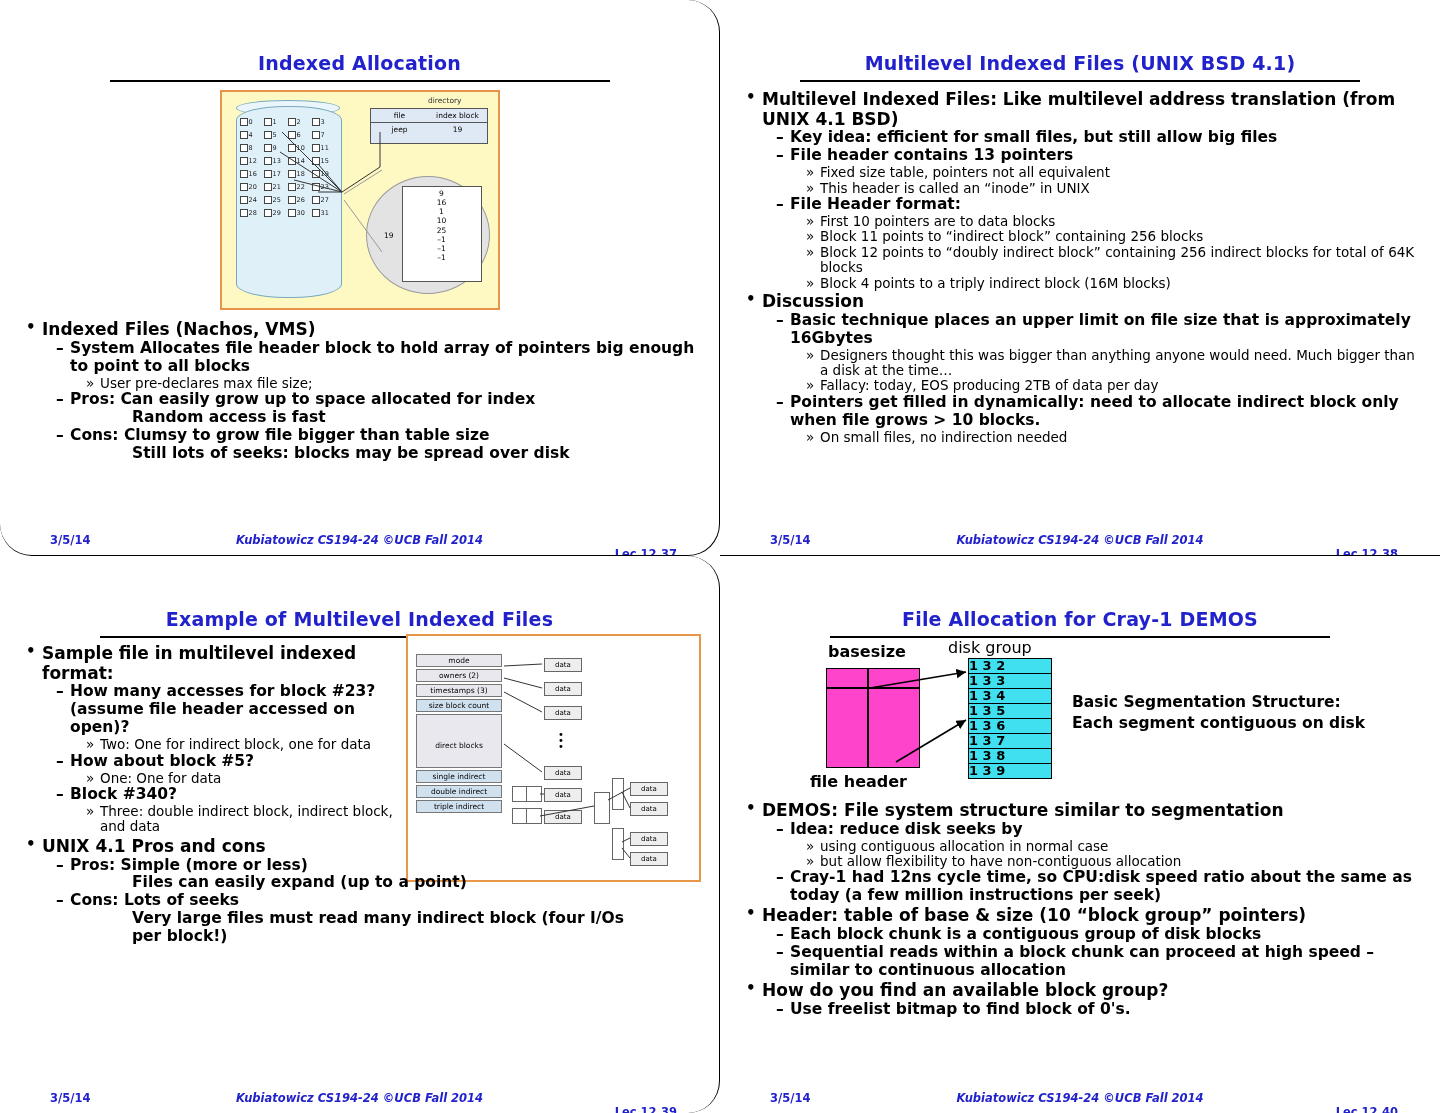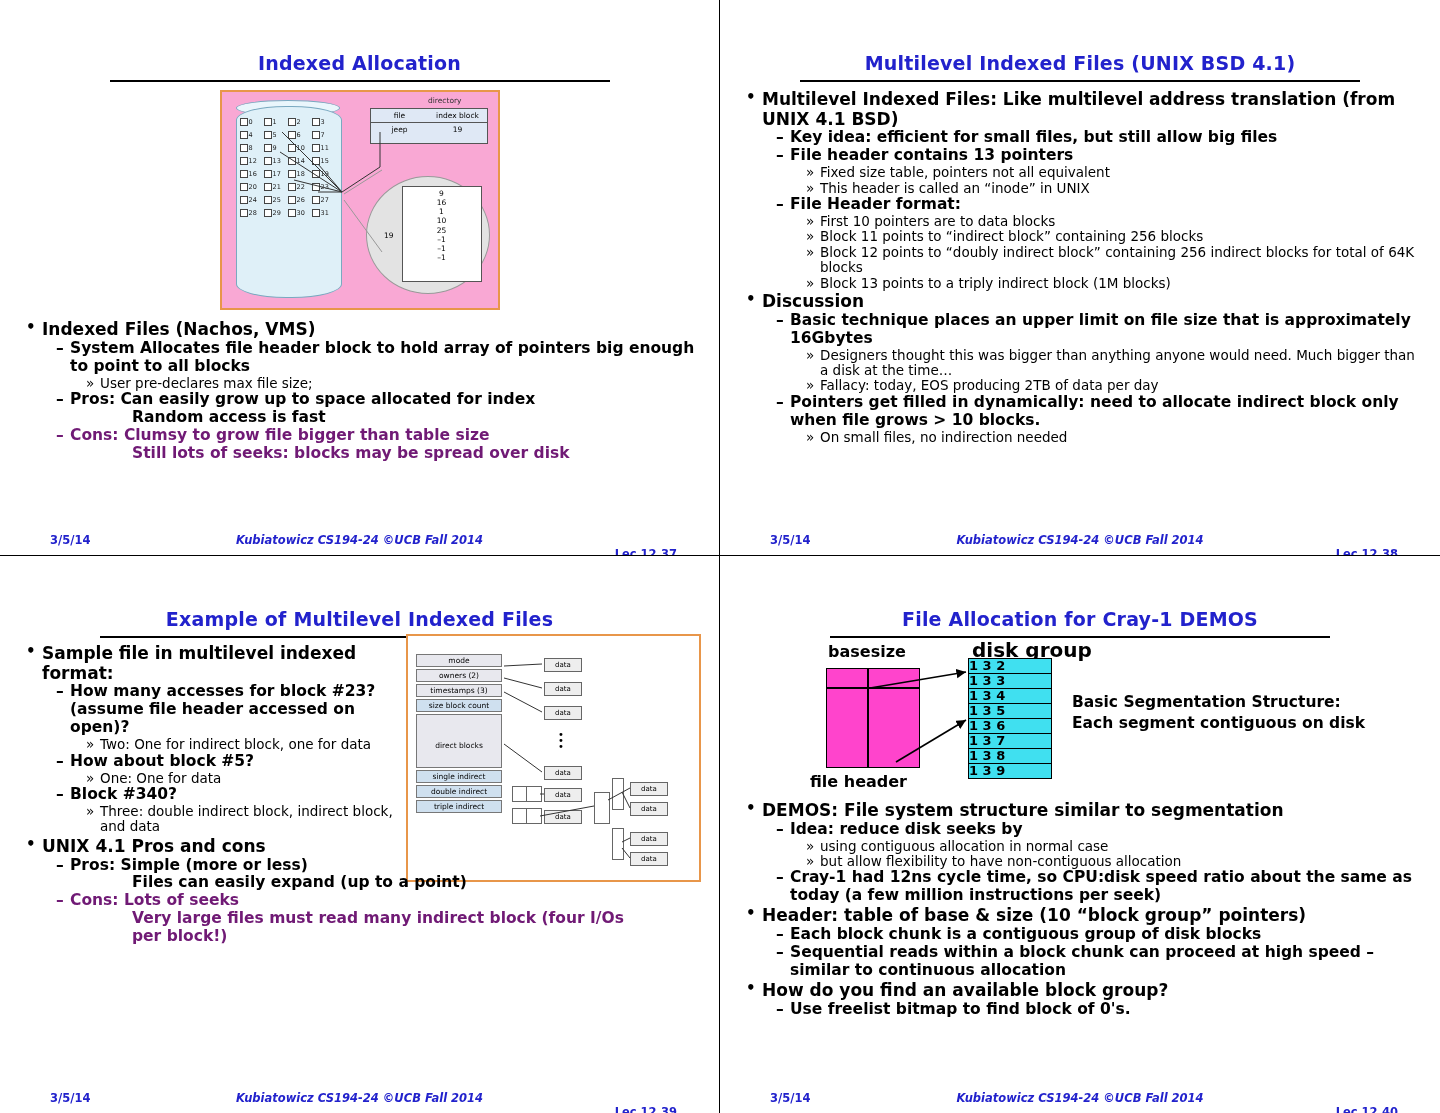--- a/index.html
+++ b/index.html
@@ -21,21 +21,21 @@
     display: grid;
     grid-template-columns: 720px 720px;
     grid-template-rows: 556px 557px;
   }
   .slide {
     position: relative;
     box-sizing: border-box;
     padding: 0;
     overflow: hidden;
   }
-  .slide.border-right { border-right: 1.5px solid #000; }
+  .slide.border-right { border-right: 1.5px solid #000; border-radius: 32px; }
   .slide.border-bottom { border-bottom: 1.5px solid #000; }
 
   .slide-title {
     text-align: center;
     color: #2222cc;
     font-weight: bold;
     font-size: 19px;
     letter-spacing: 0.2px;
     margin-top: 52px;
   }
@@ -97,21 +97,21 @@
     position: relative;
     padding-left: 14px;
     line-height: 1.14;
   }
   ul.lvl3 > li::before {
     content: "\00BB";
     position: absolute;
     left: 0;
     top: 0;
   }
-  .red { color: #701a75; }
+  .red { color: #000000; }
   .cont { display: block; }
 
   .footer {
     position: absolute;
     left: 0; right: 0;
     bottom: 8px;
     font-size: 11.5px;
     font-weight: bold;
     font-style: italic;
     color: #2222cc;
@@ -123,21 +123,21 @@
     color: #2222cc;
   }
   .footer .lec { position: absolute; right: 42px; font-style: normal; }
 
   
   .fig1 {
     width: 280px; height: 220px;
     border: 2px solid #e8964a;
     margin: 8px auto 6px auto;
     position: relative;
-    background: #f9a8d4;
+    background: #fef9c3;
     box-sizing: border-box;
   }
   .cyl {
     position: absolute; left: 14px; top: 14px;
     width: 104px; height: 190px;
     background: #dff0f8;
     border: 1px solid #7aa9c0;
     border-radius: 50px / 14px;
   }
   .cyl-top {
@@ -211,21 +211,21 @@
   .inode-col div.tall { height: 54px; padding-top: 26px; box-sizing: border-box; }
   .datachip {
     position: absolute; width: 36px; height: 12px; border: 1px solid #666;
     background: #eee; font-size: 7px; text-align: center; line-height: 12px;
   }
   .dotcol { position:absolute; font-size: 10px; line-height: 6px; }
 
   
   .fig4 { position: relative; height: 155px; margin-top: 4px; }
   .basesize-label { position:absolute; left: 108px; top: 0px; font-size: 16px; font-weight: bold; }
-  .diskgroup-label { position:absolute; left: 228px; top: -4px; font-size: 20px; font-weight: bold; margin-left: 24px; }
+  .diskgroup-label { position:absolute; left: 228px; top: -4px; font-size: 16px; font-weight: normal; }
   .pinkbox {
     position: absolute; left: 106px; top: 26px; width: 92px; height: 98px;
     background: #ff44cc; border: 1.5px solid #000;
   }
   .pinkbox .divider { position:absolute; left: 40px; top: 0; width: 1.5px; height: 100%; background: #000; }
   .pinkbox .hline { position:absolute; left: 0; top: 18px; width: 100%; height: 1.5px; background: #000; }
   .fileheader-label { position:absolute; left: 90px; top: 130px; font-size: 16px; font-weight: bold; }
   .cyanlist {
     position: absolute; left: 248px; top: 16px; width: 82px;
     border: 1.5px solid #000;
@@ -384,21 +384,21 @@
                 <li><span>Fixed size table, pointers not all equivalent</span></li>
                 <li><span>This header is called an “inode” in UNIX</span></li>
               </ul>
             </li>
             <li>
               <span>File Header format:</span>
               <ul class="lvl3">
                 <li><span>First 10 pointers are to data blocks</span></li>
                 <li><span>Block 11 points to “indirect block” containing 256 blocks</span></li>
                 <li><span>Block 12 points to “doubly indirect block” containing 256 indirect blocks for total of 64K blocks</span></li>
-                <li><span>Block 13 points to a triply indirect block (1M blocks)</span></li>
+                <li><span>Block 4 points to a triply indirect block (16M blocks)</span></li>
               </ul>
             </li>
           </ul>
         </li>
         <li>
           <span>Discussion</span>
           <ul class="lvl2">
             <li>
               <span>Basic technique places an upper limit on file size that is approximately 16Gbytes</span>
               <ul class="lvl3">

